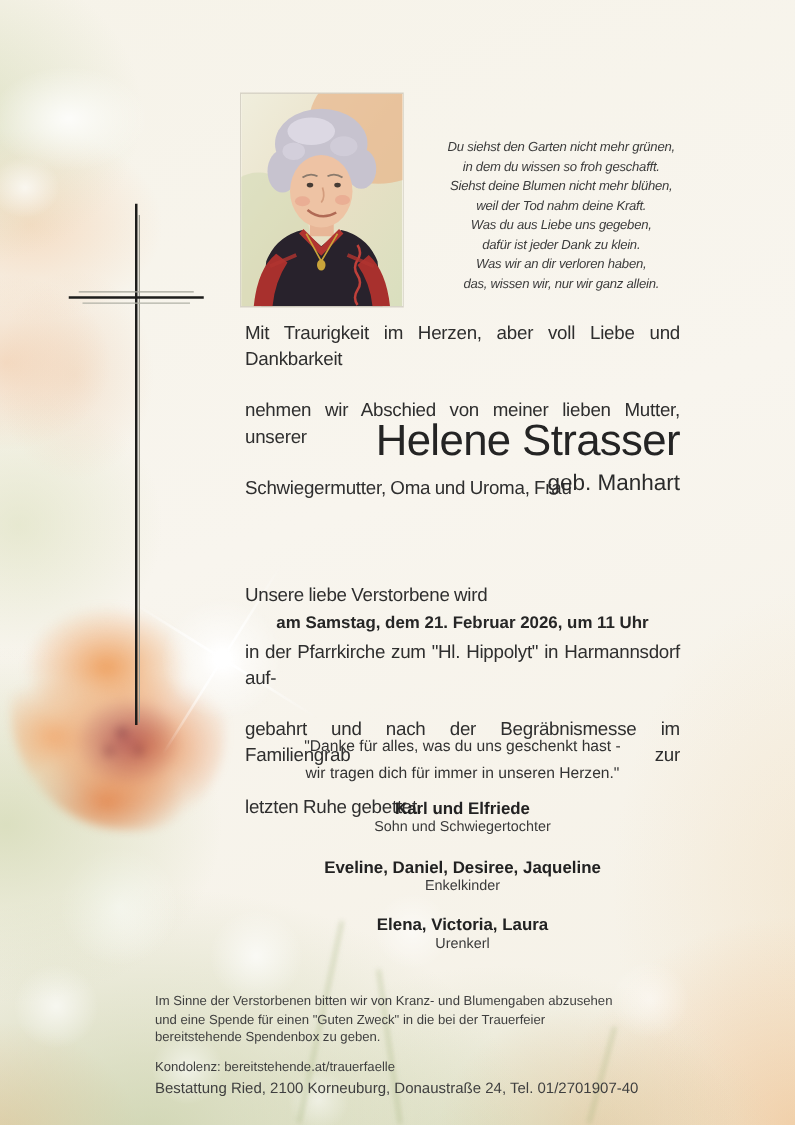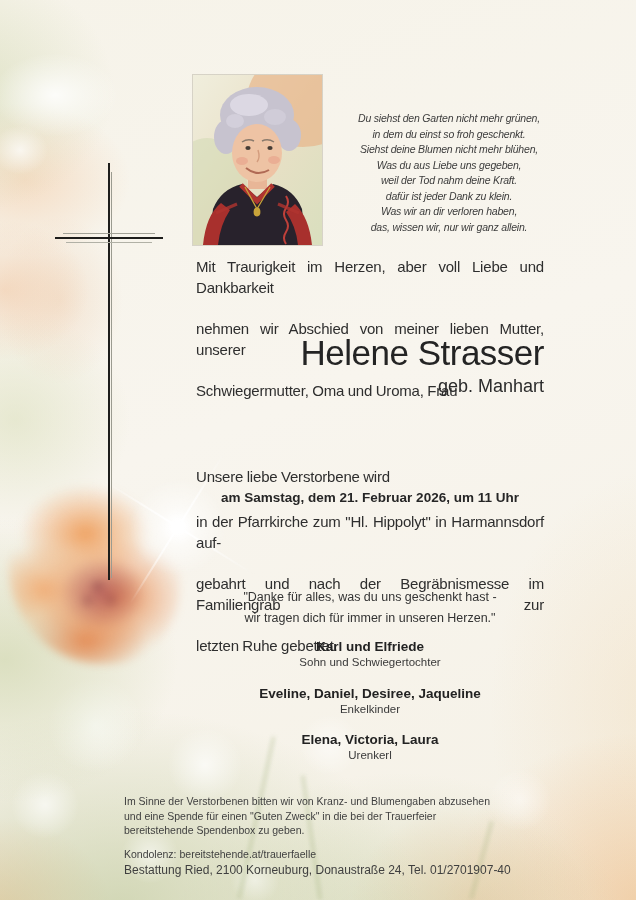--- a/index.html
+++ b/index.html
@@ -148,24 +148,24 @@
       <path d="M93 121 q4 6 0 12 q-4 6 0 12 q4 6 0 12 q-4 6 0 12" stroke="#c0403a" stroke-width="2" fill="none"></path>
       <path d="M23 138 L44 129 M85 129 L106 138" stroke="#b03430" stroke-width="3" fill="none" opacity="0.8"></path>
 
       <path d="M52 112 L64 134 L77 112" stroke="#c9a43a" stroke-width="1.3" fill="none"></path>
       <ellipse cx="64" cy="137" rx="3.4" ry="4.4" fill="#c9a43a"></ellipse>
     </svg>
   </div>
 
   <div class="txt poem">
     <div>Du siehst den Garten nicht mehr grünen,</div>
-    <div>in dem du einst so froh geschenkt.</div>
+    <div>in dem du wissen so froh geschafft.</div>
     <div>Siehst deine Blumen nicht mehr blühen,</div>
+    <div>weil der Tod nahm deine Kraft.</div>
     <div>Was du aus Liebe uns gegeben,</div>
-    <div>weil der Tod nahm deine Kraft.</div>
     <div>dafür ist jeder Dank zu klein.</div>
     <div>Was wir an dir verloren haben,</div>
     <div>das, wissen wir, nur wir ganz allein.</div>
   </div>
 
   <div class="txt col body-par intro">
     <div class="jline">Mit Traurigkeit im Herzen, aber voll Liebe und Dankbarkeit</div>
     <div class="jline">nehmen wir Abschied von meiner lieben Mutter, unserer</div>
     <div>Schwiegermutter, Oma und Uroma, Frau</div>
   </div>

